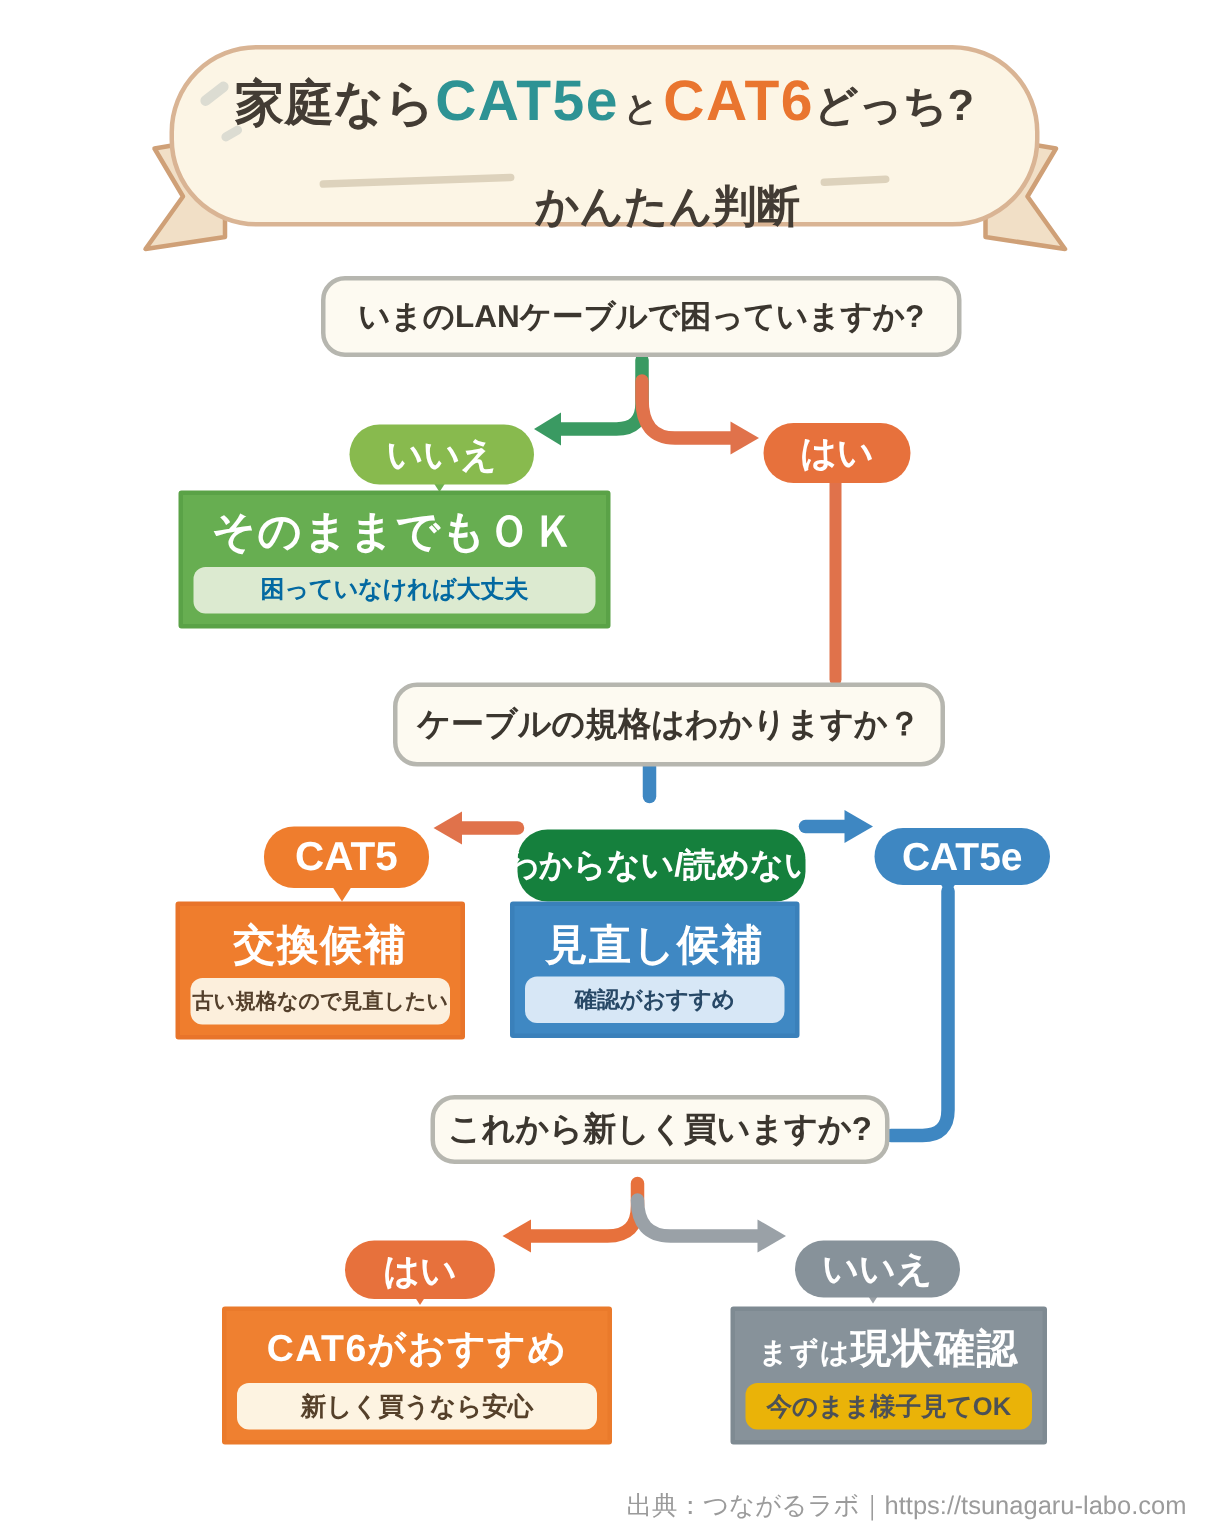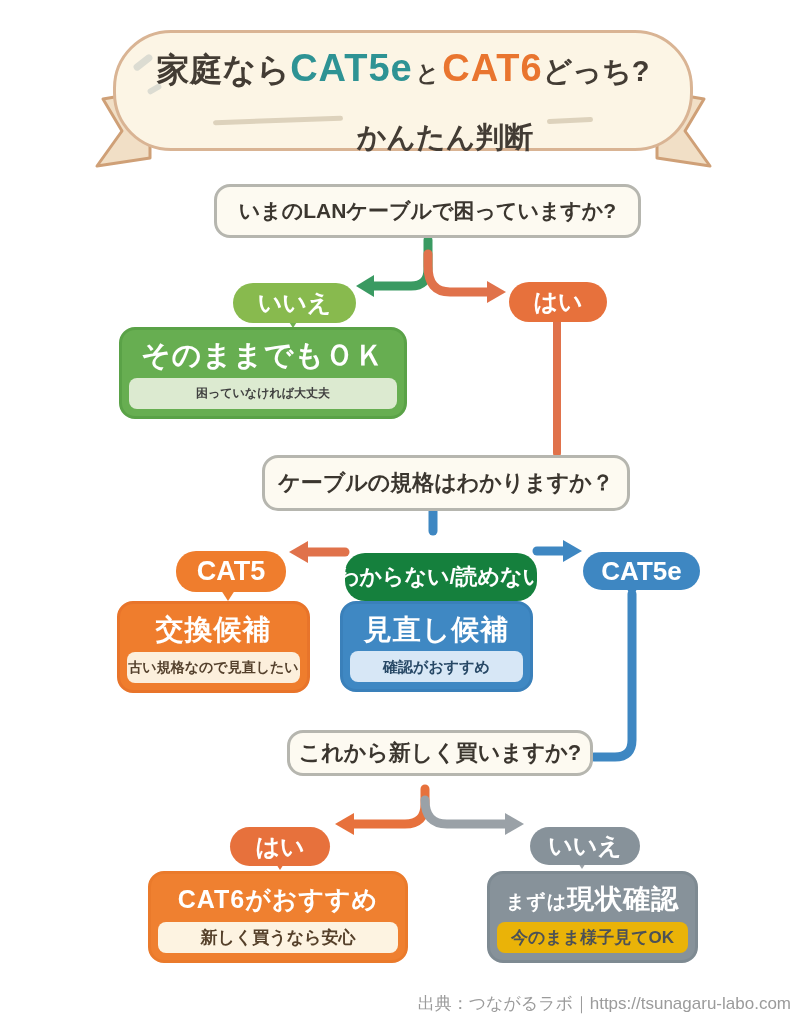--- a/index.html
+++ b/index.html
@@ -41,28 +41,28 @@
         color:#fff;font-weight:bold;box-sizing:border-box;white-space:nowrap;margin-top:20px;}
   .pill-no1{left:233px;top:263px;width:123px;height:40px;background:#88ba4e;font-size:24px;}
   .pill-yes1{left:509px;top:262px;width:98px;height:40px;background:#e7713c;font-size:24px;}
   .pill-cat5{left:176px;top:531px;width:110px;height:41px;background:#ef7d2d;font-size:27px;}
   .pill-unknown{left:345px;top:533px;width:192px;height:48px;background:#15803d;font-size:22px;}
   .pill-cat5e{left:583px;top:532px;width:117px;height:38px;background:#3e87c2;font-size:26px;}
   .pill-yes3{left:230px;top:807px;width:100px;height:39px;background:#e7713c;font-size:24px;}
   .pill-no3{left:530px;top:807px;width:110px;height:38px;background:#87929a;font-size:24px;}
 
   
-  .result{position:absolute;border-radius:16px;border:3px solid;box-sizing:border-box;}
+  .result{position:absolute;border-radius:2px;border:3px solid;box-sizing:border-box;}
   .result .title{height:51px;line-height:51px;text-align:center;color:#fff;font-weight:bold;
                  letter-spacing:1px;white-space:nowrap;}
   .result .strip{position:absolute;left:7px;right:7px;bottom:7px;height:31px;line-height:31px;
                  text-align:center;border-radius:8px;font-weight:bold;white-space:nowrap;}
   .r-ok{left:119px;top:327px;width:288px;height:92px;background:#67ae51;border-color:#5aa247;}
   .r-ok .title{font-size:29px;}
-  .r-ok .strip{background:#dcead0;color:#404040;font-size:12px;}
+  .r-ok .strip{background:#dcead0;color:#0369a1;font-size:16px;}
   .r-replace{left:117px;top:601px;width:193px;height:92px;background:#ef7d2d;border-color:#e8742a;}
   .r-replace .title{font-size:28px;}
   .r-replace .strip{background:#fcefdc;color:#54402c;font-size:14px;}
   .r-review{left:340px;top:601px;width:193px;height:91px;background:#3f88c3;border-color:#3a80ba;}
   .r-review .title{font-size:28px;}
   .r-review .strip{background:#d7e7f6;color:#274866;font-size:15px;}
   .r-cat6{left:148px;top:871px;width:260px;height:92px;background:#ef8030;border-color:#ea7a2b;}
   .r-cat6 .title{font-size:25px;}
   .r-cat6 .strip{background:#fdf3e1;color:#55402a;font-size:17px;}
   .r-check{left:487px;top:871px;width:211px;height:92px;background:#87929a;border-color:#7e8a92;}

